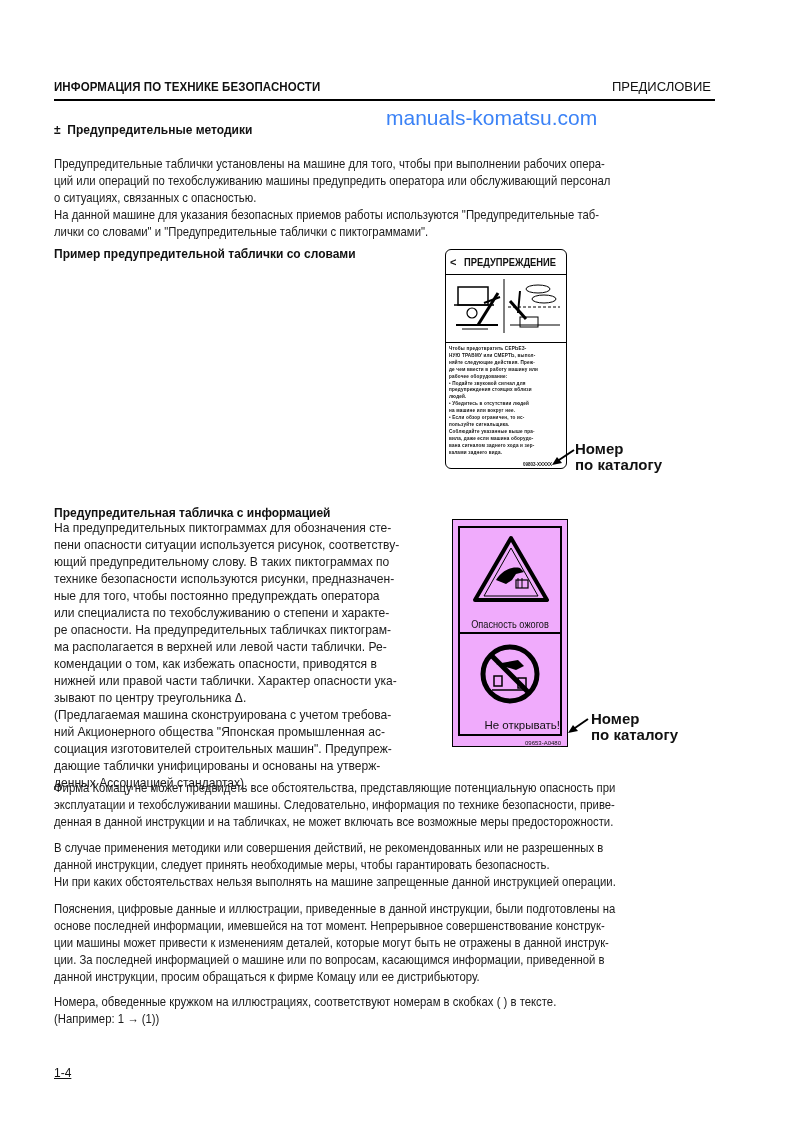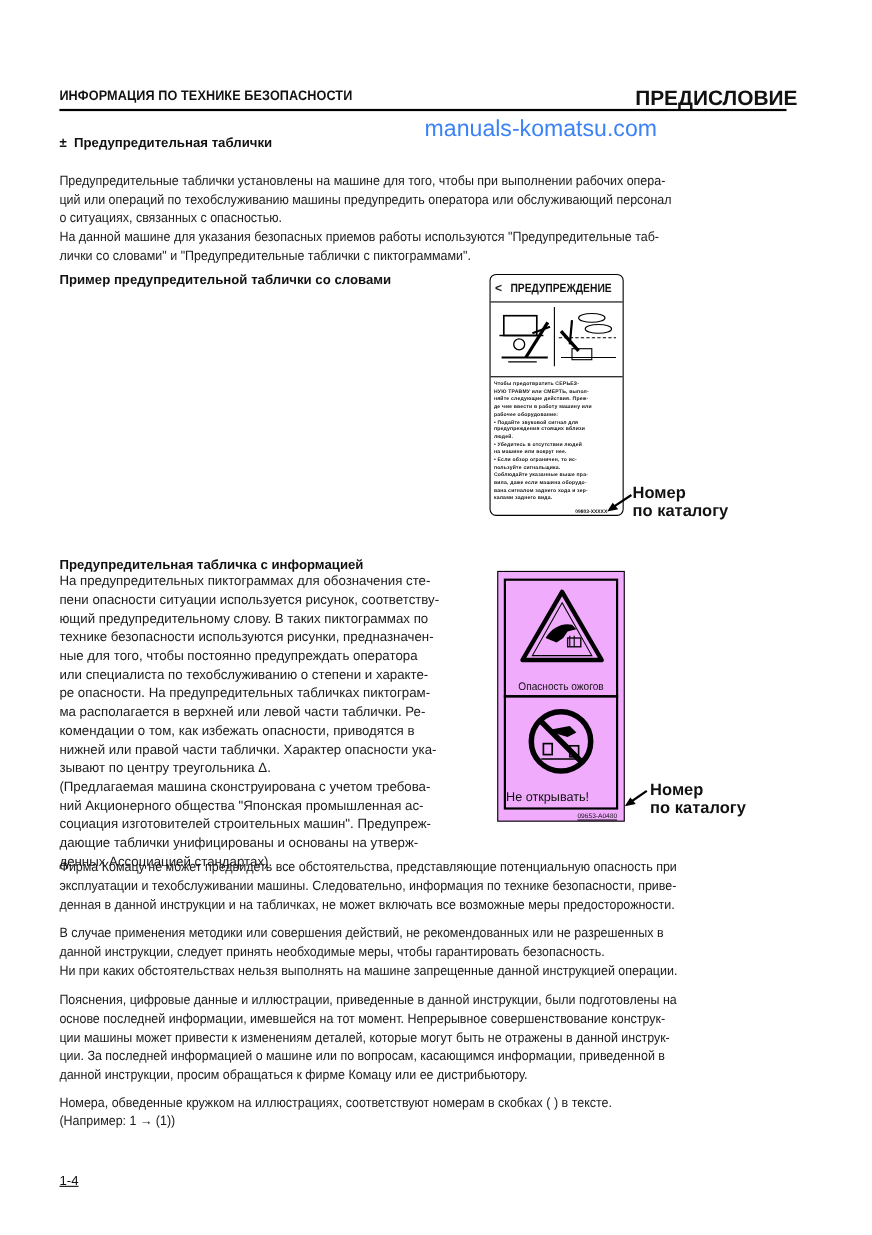--- a/index.html
+++ b/index.html
@@ -1,20 +1,20 @@
 <!DOCTYPE html>
 <html><head>
 <meta charset="utf-8">
 <style>
   html, body { margin:0; padding:0; background:#ffffff; }
   body { width:793px; height:1123px; position:relative; overflow:hidden;
          font-family:"Liberation Sans", sans-serif; color:#111; }
   .abs { position:absolute; }
   .hdr-left { left:54px; top:80px; font-size:12.5px; font-weight:bold; letter-spacing:0.1px; transform:scaleX(0.92); transform-origin:left; }
-  .hdr-right { right:68px; top:79px; font-size:19px; font-weight:bold; }
+  .hdr-right { right:82px; top:79px; font-size:13px; font-weight:normal; }
   .hdr-rule { left:54px; top:99px; width:661px; height:2px; background:#000; }
   .watermark { left:354px; top:106px; font-size:21px; color:#3b82f6;margin-left:32px; }
   .sec-title { left:54px; top:123px; font-size:12px; font-weight:bold; }
   .para { font-size:12.2px; line-height:17px; color:#1a1a1a; transform:scaleX(0.93); transform-origin:left top; }
   .para p { margin:0; }
   .bold-sub { font-size:12px; font-weight:bold; }
   .narrow { width:398px; transform:scaleX(0.99); }
   .decal { border:1.6px solid #000; border-radius:6px; background:#fff; }
   .callout { font-size:15px; font-weight:bold; line-height:16px; }
   .page-num { left:54px; top:1066px; font-size:12px;text-decoration:underline; }
@@ -22,21 +22,21 @@
 </head>
 <body>
 
 <div class="abs hdr-left">ИНФОРМАЦИЯ ПО ТЕХНИКЕ БЕЗОПАСНОСТИ</div>
 <div class="abs hdr-right">ПРЕДИСЛОВИЕ</div>
 <div class="abs hdr-rule"></div>
 
 <div class="abs watermark">manuals-komatsu.com</div>
 
 <div class="abs sec-title">
-  <span>±</span>&nbsp;&nbsp;<span>Предупредительная таблички</span>
+  <span>±</span>&nbsp;&nbsp;<span>Предупредительные методики</span>
 </div>
 
 <div class="abs para" style="left:54px; top:156px;">
   <p>Предупредительные таблички установлены на машине для того, чтобы при выполнении рабочих опера-</p>
   <p>ций или операций по техобслуживанию машины предупредить оператора или обслуживающий персонал</p>
   <p>о ситуациях, связанных с опасностью.</p>
   <p>На данной машине для указания безопасных приемов работы используются "Предупредительные таб-</p>
   <p>лички со словами" и "Предупредительные таблички с пиктограммами".</p>
 </div>
 
@@ -128,21 +128,21 @@
   </div>
   <div style="position:absolute; left:5px; top:112px; width:100px; height:100px; border:2px solid #000;">
     <svg style="position:absolute; left:18px; top:8px;" width="64" height="64" viewBox="0 0 64 64">
       <circle cx="32" cy="32" r="27" fill="none" stroke="#000" stroke-width="5"></circle>
       <line x1="13" y1="13" x2="51" y2="51" stroke="#000" stroke-width="5"></line>
       <path d="M18 22 L40 18 L46 24 L38 28 Z" fill="#000"></path>
       <rect x="16" y="34" width="8" height="10" fill="none" stroke="#000" stroke-width="1.5"></rect>
       <rect x="40" y="36" width="8" height="10" fill="none" stroke="#000" stroke-width="1.5"></rect>
       <path d="M14 48 L48 48" stroke="#000" stroke-width="1.5"></path>
     </svg>
-    <div style="position:absolute; left:0; right:0; bottom:3px; text-align:left; font-size:11.5px;">Не открывать!</div>
+    <div style="position:absolute; left:0; right:0; bottom:3px; text-align:right; font-size:11.5px;">Не открывать!</div>
   </div>
   <div style="position:absolute; right:6px; bottom:0px; font-size:6px; text-decoration:underline;">09653-A0480</div>
 </div>
 <svg class="abs" style="left:566px; top:716px;" width="24" height="20" viewBox="0 0 24 20">
   <line x1="22" y1="3" x2="6" y2="14" stroke="#000" stroke-width="2"></line>
   <polygon points="2,17 12,15 7,9" fill="#000"></polygon>
 </svg>
 <div class="abs callout" style="left:591px; top:711px;">
   <div>Номер</div>
   <div>по каталогу</div>

